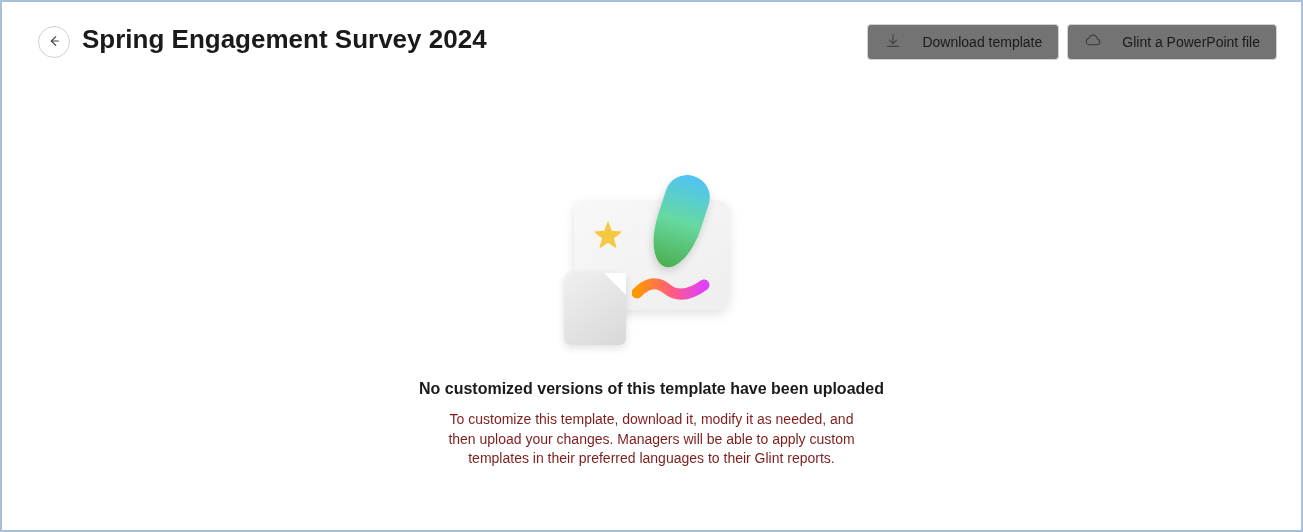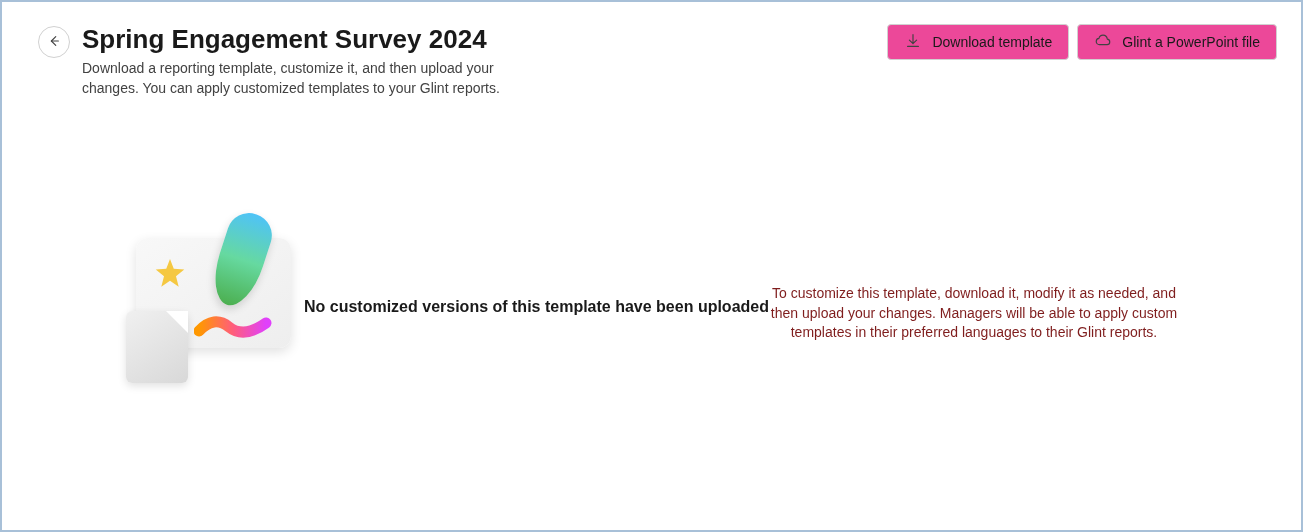--- a/index.html
+++ b/index.html
@@ -68,38 +68,39 @@
     }
     
     .header-actions {
       display: flex;
       gap: 8px;
     }
     
     .action-button {
       display: flex;
       align-items: center;
-      gap: 10px;
+      gap: 20px;
       padding: 8px 16px;
       border: 1px solid #d1d1d1;
       border-radius: 4px;
-      background: #ec4899;
+      background: #737373;
       font-size: 14px;
       color: #1a1a1a;
       cursor: pointer;
       height: 36px;
     }
     
     .action-button svg {
       width: 18px;
       height: 18px;
     }
     
     .empty-state {
       display: flex;
+      flex-direction: column;
       align-items: center;
       justify-content: center;
       margin-top: 110px;
     }
     
     .illustration {
       width: 180px;
       height: 180px;
       position: relative;
       margin-bottom: 30px;
@@ -191,21 +192,20 @@
     <button class="back-button">
       <span>
         <svg viewBox="0 0 16 16" fill="none" stroke="#424242" stroke-width="1.3">
           <path d="M10 3 L5 8 L10 13" stroke-linecap="round" stroke-linejoin="round"></path>
           <path d="M5 8 L13 8" stroke-linecap="round"></path>
         </svg>
       </span>
     </button>
     <div class="title-section">
       <h1 class="page-title">Spring Engagement Survey 2024</h1>
-      <p class="page-subtitle">Download a reporting template, customize it, and then upload your changes. You can apply customized templates to your Glint reports.</p>
     </div>
   </div>
   <div class="header-actions">
     <button class="action-button">
       <span>
         <svg viewBox="0 0 20 20" fill="none" stroke="#424242" stroke-width="1.3">
           <path d="M10 3 L10 13 M6 9 L10 13 L14 9" stroke-linecap="round" stroke-linejoin="round"></path>
           <path d="M4 16 L16 16" stroke-linecap="round"></path>
         </svg>
       </span>

